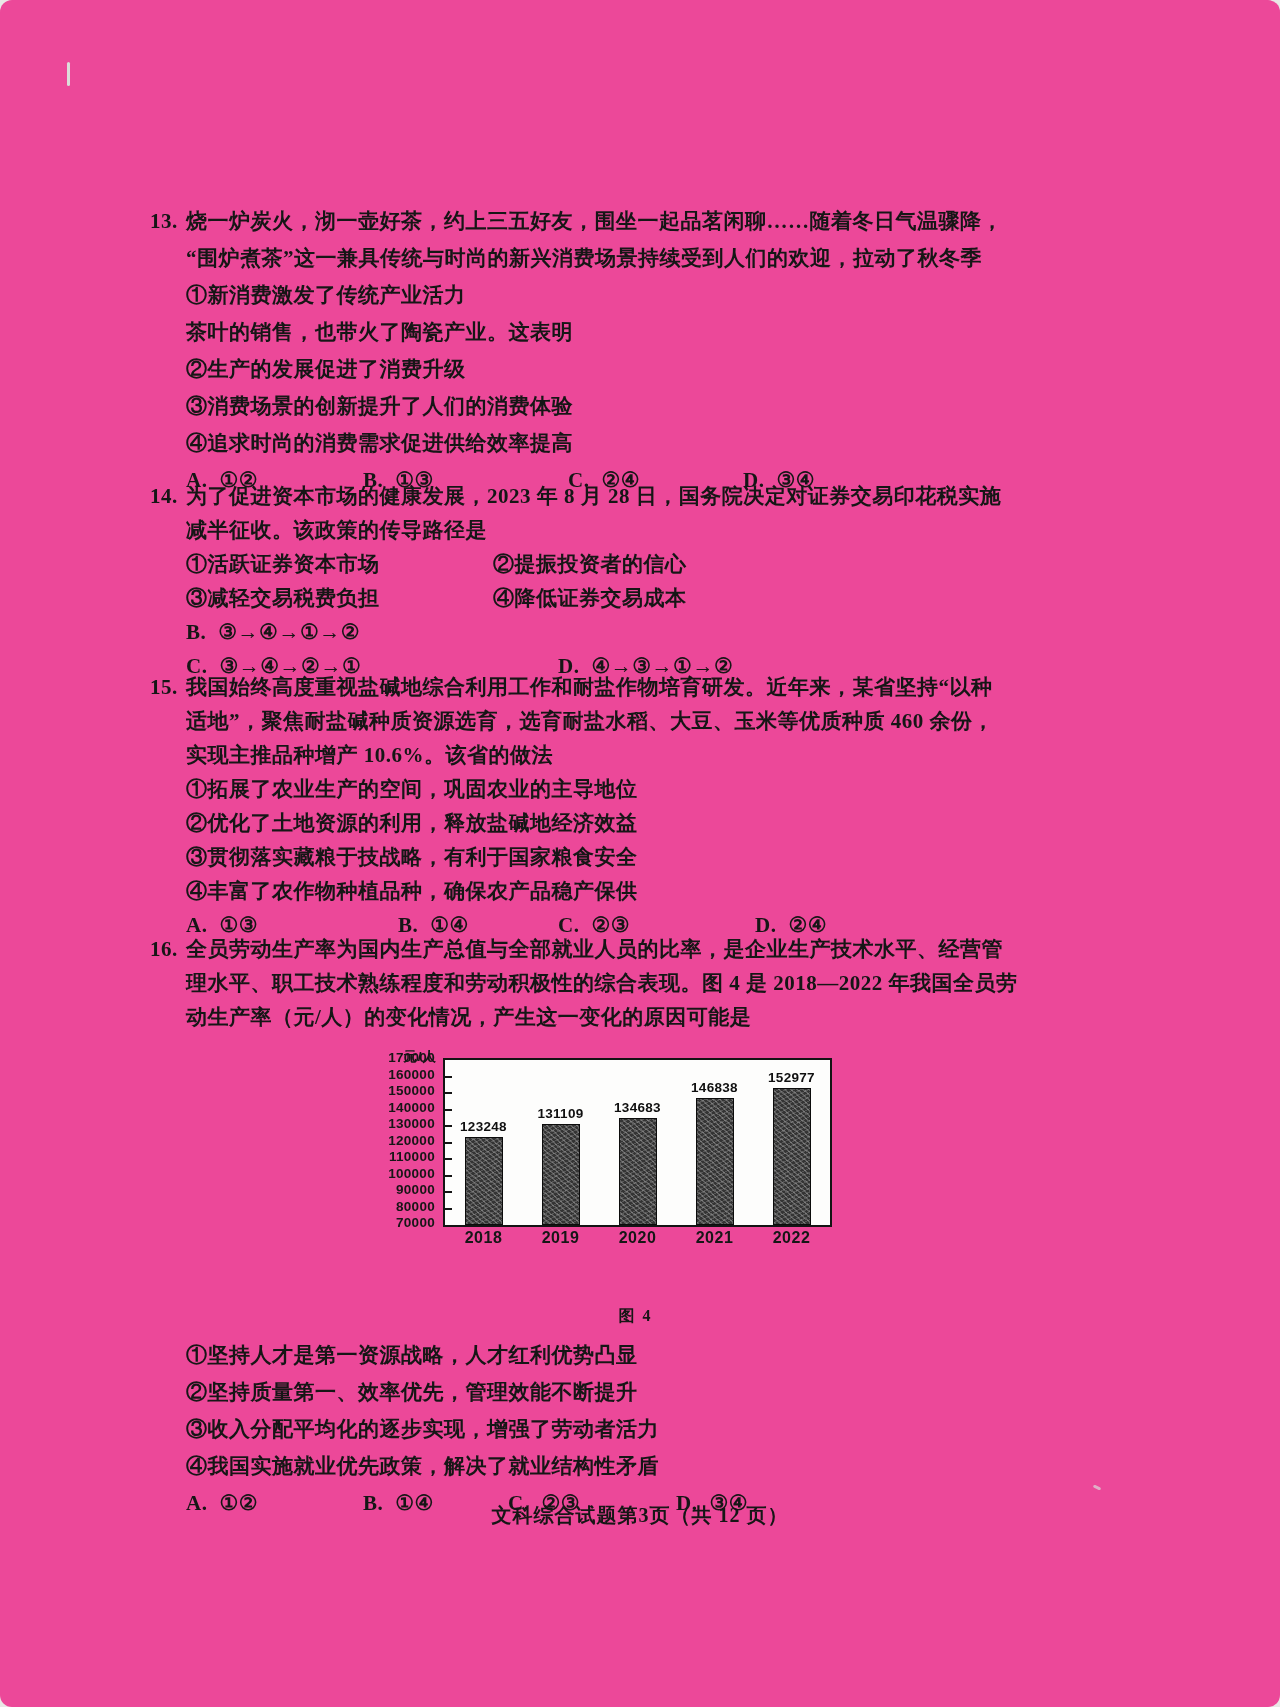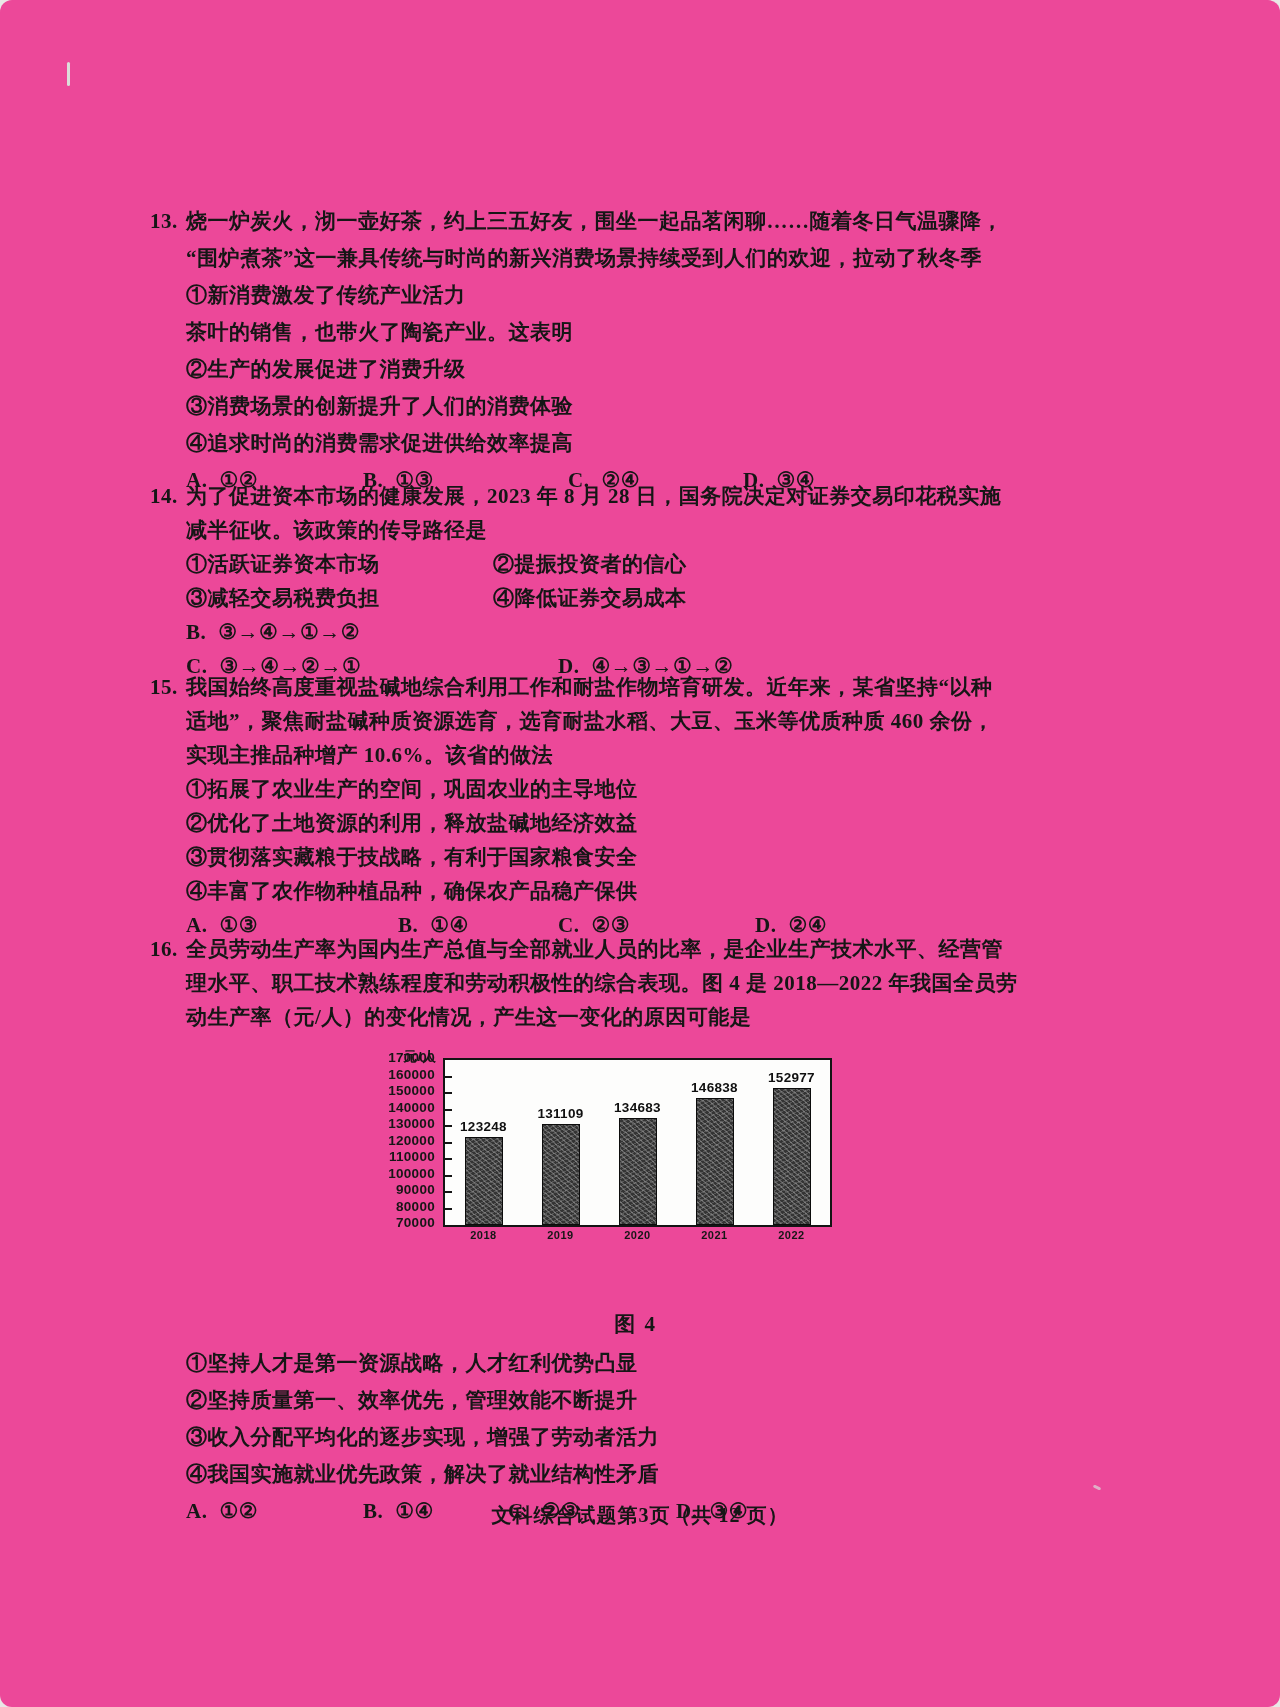--- a/index.html
+++ b/index.html
@@ -79,26 +79,26 @@
       repeating-linear-gradient(41deg, rgba(255,255,255,0.22) 0 1.5px, rgba(0,0,0,0) 1.5px 4px),
       repeating-linear-gradient(-28deg, rgba(255,255,255,0.14) 0 1px, rgba(0,0,0,0.12) 1px 3.5px),
       #3b3b3b;
   }
   .bar-val{
     position:absolute;width:76px;text-align:center;
     font-size:13.5px;letter-spacing:0.3px;color:#101010;
   }
   .xlab{
     position:absolute;top:169px;width:76px;text-align:center;
-    font-size:11px;letter-spacing:0.5px;
+    font-size:16px;letter-spacing:0.5px;
   }
   .chart-caption{
-    margin-left:257px;margin-top:36px;
+    margin-left:257px;margin-top:28px;
     width:385px;text-align:center;
-    font-weight:700;font-size:21px;letter-spacing:2px;
+    font-weight:700;font-size:16px;letter-spacing:2px;
     line-height:30px;
   }
   .chart-wrap .items{margin-top:6px;}
   .footer{
     position:absolute;left:0;top:1502px;width:1280px;
     text-align:center;font-weight:700;font-size:20px;letter-spacing:1px;
   }
   .artifact{position:absolute;background:#dcdcda;border-radius:2px;}
   .a-tl{left:67px;top:62px;width:3px;height:24px;}
   .a-br{left:1093px;top:1486px;width:8px;height:3px;transform:rotate(24deg);opacity:.7;}

